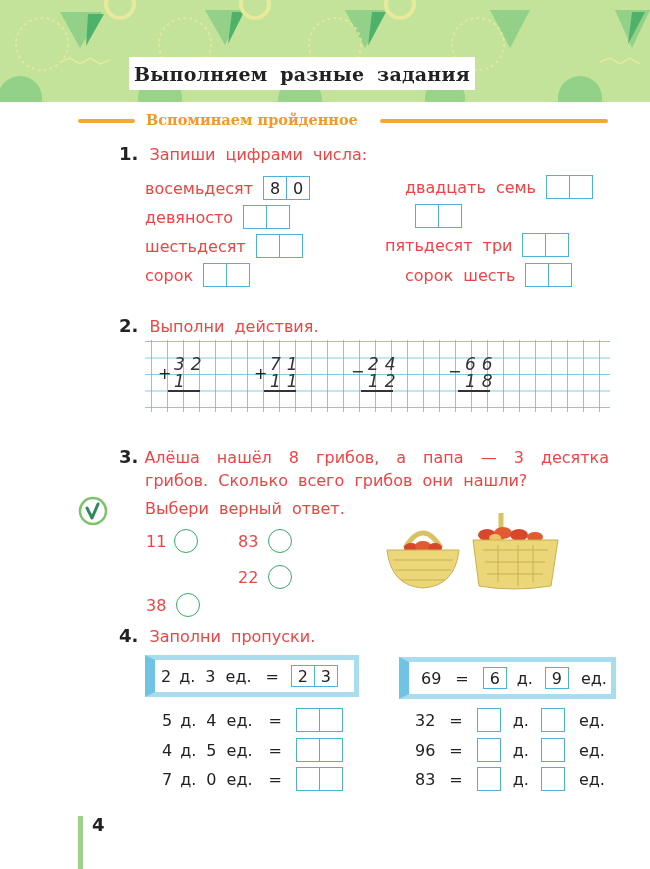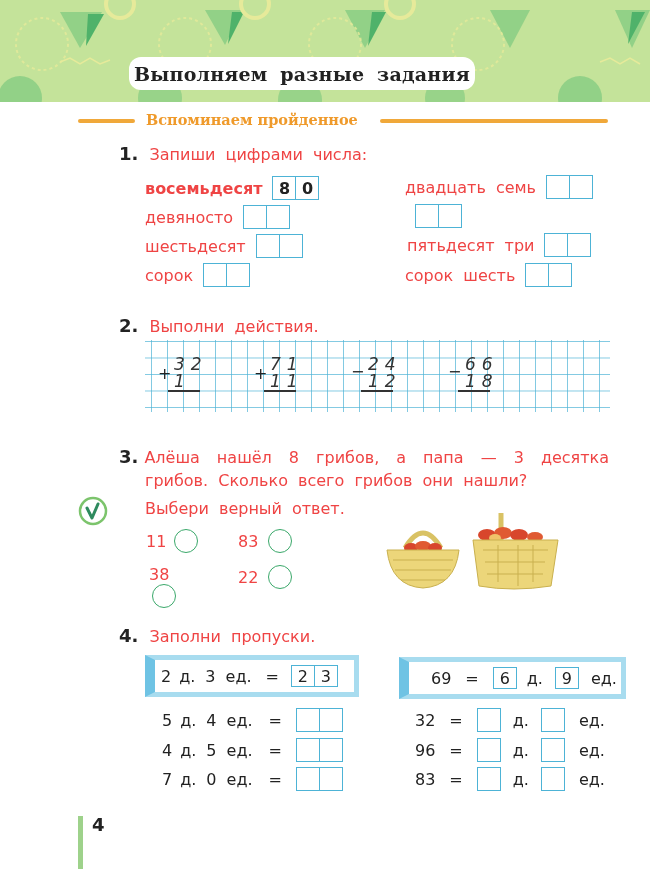--- a/index.html
+++ b/index.html
@@ -2,21 +2,21 @@
 <html><head>
 <meta charset="utf-8">
 <style>
   html, body { margin:0; padding:0; }
   body { width:650px; height:869px; position:relative; background:#ffffff; overflow:hidden;
          font-family:"DejaVu Sans", sans-serif; color:#222; }
   .abs { position:absolute; }
   
   .banner { left:0; top:0; width:650px; height:102px; background:#c4e39a; overflow:hidden; }
   .banner svg { position:absolute; left:0; top:0; }
-  .title-box { left:129px; top:57px; width:346px; height:33px; background:#fff; display:flex; align-items:center; justify-content:center;border-radius:12px; }
+  .title-box { left:129px; top:57px; width:346px; height:33px; background:#fff; display:flex; align-items:center; justify-content:center; }
   .title-box span { font-family:"DejaVu Serif", serif; font-weight:bold; font-size:19px; word-spacing:6px; color:#222; letter-spacing:0.2px; }
   .sub-line { height:4px; background:#f0a83a; border-radius:2px; }
   .subtitle { left:146px; top:111px; font-family:"DejaVu Serif", serif; font-weight:bold; color:#ef9a2b; font-size:14.5px; }
   .num { font-weight:bold; font-size:18px; color:#222; }
   .txt { font-size:16px; word-spacing:5px; color:#ef4444; }
   .cells { display:flex; border:1.5px solid #4db3d6; height:22px; }
   .cells .c { width:22px; height:22px; display:flex; align-items:center; justify-content:center; font-size:16px; }
   .cells .c + .c { border-left:1.5px solid #4db3d6; }
   .single { width:22px; height:22px; border:1.5px solid #4db3d6; display:flex; align-items:center; justify-content:center; font-size:16px; }
   .radio { width:22px; height:22px; border:1.5px solid #3aa86a; border-radius:50%; }
@@ -68,21 +68,21 @@
 
 <div class="abs sub-line" style="left:78px;top:119px;width:57px;"></div>
 <div class="abs subtitle">Вспоминаем пройденное</div>
 <div class="abs sub-line" style="left:380px;top:119px;width:228px;"></div>
 
 <div class="abs" style="left:119px;top:143px;">
   <span class="num">1.</span>
   <span class="txt" style="margin-left:6px;">Запиши цифрами числа:</span>
 </div>
 
-<div class="abs" style="left:145px;top:176px;display:flex;align-items:center;font-weight:bold;">
+<div class="abs" style="left:145px;top:176px;display:flex;align-items:center;">
   <span class="txt">восемьдесят</span>
   <div class="cells" style="margin-left:10px;">
     <div class="c">8</div>
     <div class="c">0</div>
   </div>
 </div>
 <div class="abs" style="left:145px;top:205px;display:flex;align-items:center;">
   <span class="txt">девяносто</span>
   <div class="cells" style="margin-left:10px;">
     <div class="c"></div>
@@ -110,21 +110,21 @@
     <div class="c"></div>
     <div class="c"></div>
   </div>
 </div>
 <div class="abs" style="left:405px;top:204px;display:flex;align-items:center;">
   <div class="cells" style="margin-left:10px;">
     <div class="c"></div>
     <div class="c"></div>
   </div>
 </div>
-<div class="abs" style="left:407px;top:233px;display:flex;align-items:center;text-align:center;">
+<div class="abs" style="left:385px;top:233px;display:flex;align-items:center;text-align:center;">
   <span class="txt">пятьдесят три</span>
   <div class="cells" style="margin-left:10px;">
     <div class="c"></div>
     <div class="c"></div>
   </div>
 </div>
 <div class="abs" style="left:405px;top:263px;display:flex;align-items:center;">
   <span class="txt">сорок шесть</span>
   <div class="cells" style="margin-left:10px;">
     <div class="c"></div>
@@ -175,21 +175,21 @@
 <div class="abs txt" style="left:145px;top:499px;">Выбери верный ответ.</div>
 
 <div class="abs" style="left:146px;top:529px;display:flex;align-items:center;">
   <span class="txt" style="width:24px;">11</span>
   <div class="radio" style="margin-left:4px;"></div>
 </div>
 <div class="abs" style="left:238px;top:529px;display:flex;align-items:center;">
   <span class="txt" style="width:24px;">83</span>
   <div class="radio" style="margin-left:6px;"></div>
 </div>
-<div class="abs" style="left:146px;top:565px;display:flex;align-items:center;flex-direction:column;">
+<div class="abs" style="left:146px;top:593px;display:flex;align-items:center;">
   <span class="txt" style="width:24px;">38</span>
   <div class="radio" style="margin-left:6px;"></div>
 </div>
 <div class="abs" style="left:238px;top:565px;display:flex;align-items:center;">
   <span class="txt" style="width:24px;">22</span>
   <div class="radio" style="margin-left:6px;"></div>
 </div>
 
 <div class="abs" style="left:383px;top:510px;width:180px;height:85px;">
   <svg width="180" height="85" viewBox="0 0 180 85">
@@ -256,21 +256,21 @@
   <span style="margin-left:8px;">д.</span>
   <span style="margin-left:10px;">0</span>
   <span style="margin-left:10px;">ед.</span>
   <span style="margin-left:16px;">=</span>
   <div class="cells" style="margin-left:14px;">
       <div class="c"></div>
       <div class="c"></div>
     </div>
 </div>
 
-<div class="abs example" style="left:399px;top:657px;width:190px;height:32px;padding-left:22px;">
+<div class="abs example" style="left:399px;top:657px;width:190px;height:32px;padding-left:12px;">
   <div class="row4">
     <span>69</span>
     <span style="margin-left:14px;">=</span>
     <div class="single" style="margin-left:14px;height:20px;">6</div>
     <span style="margin-left:10px;">д.</span>
     <div class="single" style="margin-left:12px;height:20px;">9</div>
     <span style="margin-left:12px;">ед.</span>
   </div>
 </div>
 

